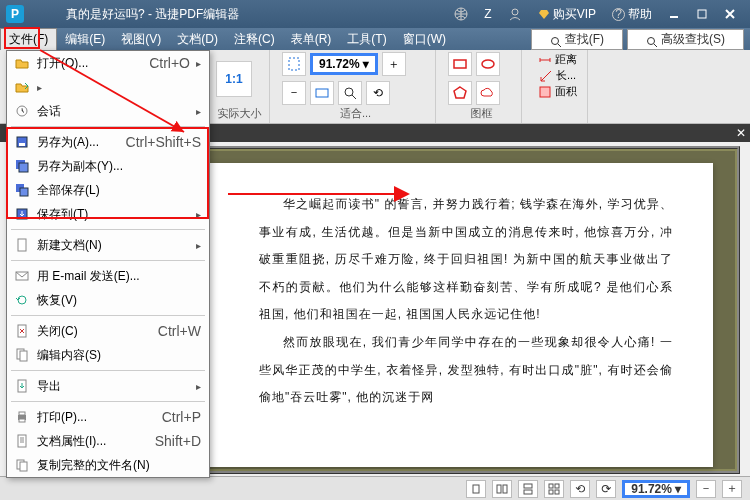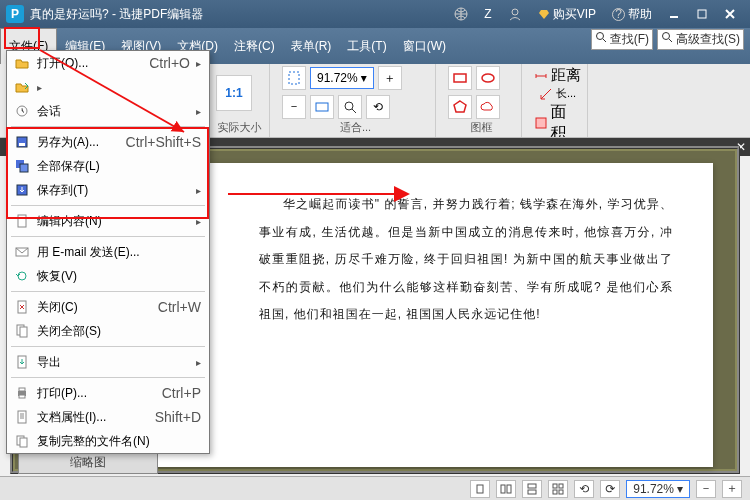--- a/index.html
+++ b/index.html
@@ -1,32 +1,32 @@
 <!DOCTYPE html>
 <html><head>
 <meta charset="utf-8">
 <style>
 * { margin: 0; padding: 0; box-sizing: border-box; font-family: "Microsoft YaHei", sans-serif; font-size: 12px; }
 body { width: 750px; height: 500px; background: #f0f0f0; overflow: hidden; position: relative; }
 .titlebar { height: 28px; background: linear-gradient(#4a6a8a, #3a5a7a); display: flex; align-items: center; color: #fff; padding: 0 6px; }
 .titlebar .logo { width: 18px; height: 18px; background: #1a9dd8; border-radius: 3px; margin-right: 6px; display: flex; align-items: center; justify-content: center; font-weight: bold; }
-.titlebar .title { flex: 1; }
+.titlebar .title { flex: 1; margin-left: 36px; }
 .titlebar .rbtn { padding: 0 8px; display: flex; align-items: center; gap: 3px; height: 28px; cursor: pointer; }
 .titlebar .rbtn svg { display: block; }
-.menubar { height: 36px; background: linear-gradient(#5a7a9a, #4a6a8a); display: flex; align-items: stretch; color: #fff; }
+.menubar { height: 22px; background: linear-gradient(#5a7a9a, #4a6a8a); display: flex; align-items: stretch; color: #fff; }
 .menubar .mi { padding: 0 8px; display: flex; align-items: center; cursor: pointer; }
 .menubar .mi.active { background: #e8e8e8; color: #000; border: 1px solid #888; border-bottom: none; }
 .toolbar-search { position: absolute; right: 6px; top: 29px; display: flex; gap: 4px; z-index: 5; }
-.toolbar-search .sbtn { background: #fff; border: 1px solid #999; padding: 1px 3px; display: flex; gap: 3px; align-items: flex-start; cursor: pointer; color: #333; }
+.toolbar-search .sbtn { background: #fff; border: 1px solid #999; padding: 1px 18px; display: flex; gap: 3px; align-items: flex-end; cursor: pointer; color: #333; }
 .ribbon { height: 74px; background: #eaeaea; border-bottom: 1px solid #bbb; position: relative; padding-left: 210px; display: flex; gap: 6px; overflow: hidden; }
 .rgroup { border-right: 1px solid #ccc; padding: 2px 6px; display: flex; flex-direction: column; }
 .rgroup .icons { flex: 1; display: flex; flex-wrap: wrap; gap: 4px; align-items: center; }
 .rgroup .label { text-align: center; color: #555; font-size: 11px; padding-top: 1px; }
 .ibtn { width: 24px; height: 24px; border: 1px solid #ccc; background: #fff; display: flex; align-items: center; justify-content: center; cursor: pointer; }
-.zoom-box { height: 22px; border: 1px solid #3b82f6; background: #fff; padding: 0 6px; display: flex; align-items: center; gap: 3px; }
+.zoom-box { height: 22px; border: 3px solid #3b82f6; background: #fff; padding: 0 6px; display: flex; align-items: center; gap: 3px; font-weight: bold; }
 .doc-tab { height: 18px; background: #3a3a3a; position: relative; margin-top: 0; }
 .doc-tab .close { position: absolute; right: 4px; top: 2px; color: #fff; cursor: pointer; }
 .page-area { position: absolute; left: 10px; right: 10px; top: 146px; bottom: 26px; background: #6b6b4a; border: 3px ridge #888; box-shadow: inset 0 0 0 2px #8a8a5a; }
 .page { position: absolute; left: 24px; right: 24px; top: 14px; bottom: 4px; background: #fff; box-shadow: 0 2px 6px rgba(0,0,0,.3); padding: 28px 40px 8px 222px; font-family: "SimSun", serif; font-size: 14.5px; line-height: 2.3; letter-spacing: 1px; color: #111; text-align: justify; overflow: hidden; }
 .page p { text-indent: 2em; }
 .filemenu { position: absolute; left: 6px; top: 50px; width: 204px; background: #fdfdfd; border: 1px solid #7a7a7a; box-shadow: 2px 2px 6px rgba(0,0,0,.3); z-index: 50; }
 .filemenu .row { height: 24px; display: flex; align-items: center; padding: 0 8px 0 6px; gap: 6px; cursor: pointer; position: relative; }
 .filemenu .row.hl { background: linear-gradient(#ffe9a8, #ffd877); border: 1px solid #d4a23b; margin: -1px; height: 26px; }
 .filemenu .row .ic { width: 18px; display: flex; justify-content: center; }
 .filemenu .row .lab { flex: 1; }
@@ -178,45 +178,46 @@
         </div>
     </div>
     <div class="label">图框</div>
   </div>
   <div class="rgroup" style="width:60px">
     <div class="icons" style="flex-direction:column;gap:1px">
       <div style="display:flex;gap:3px;align-items:center">
           <svg width="14" height="14">
             <path d="M2 7h10M2 5v4M12 5v4" stroke="#d22"></path>
           </svg>
-          <span style="font-size:15px">距离</span>
+          <span style="font-size:11px">距离</span>
         </div>
       <div style="display:flex;gap:3px;align-items:center">
           <svg width="14" height="14">
             <path d="M2 12L12 2M2 12h4M2 12v-4" stroke="#d22"></path>
           </svg>
           <span style="font-size:11px">长...</span>
         </div>
       <div style="display:flex;gap:3px;align-items:center">
           <svg width="14" height="14">
             <rect x="2" y="2" width="10" height="10" fill="#fbb" stroke="#d22"></rect>
           </svg>
-          <span style="font-size:16px">面积</span>
+          <span style="font-size:11px">面积</span>
         </div>
     </div>
   </div>
 </div>
 
 <div class="doc-tab">
   <span class="close">✕</span>
 </div>
 
 <div class="page-area">
   <div class="page">
     <p>华之崛起而读书" 的誓言, 并努力践行着; 钱学森在海外, 学习优异、事业有成, 生活优越。但是当新中国成立的消息传来时, 他惊喜万分, 冲破重重阻挠, 历尽千难万险, 终于回归祖国! 为新中国的航天事业做出了不朽的贡献。他们为什么能够这样勤奋刻苦、学有所成呢? 是他们心系祖国, 他们和祖国在一起, 祖国国人民永远记住他!</p>
+    <p>然而放眼现在, 我们青少年同学中存在的一些现象却很令人心痛! 一些风华正茂的中学生, 衣着怪异, 发型独特, 有时出口成"脏", 有时还会偷偷地"吞云吐雾", 他的沉迷于网</p>
   </div>
 </div>
 
 <div class="thumb-strip">缩略图</div>
 
 <div class="filemenu">
   <div class="row">
       <span class="ic">
         <svg width="14" height="14">
           <path d="M1 4h5l1 2h6v6H1z" fill="#f5c044" stroke="#b8860b"></path>
@@ -252,20 +253,29 @@
           <rect x="2" y="2" width="10" height="10" fill="#4a6dd8" stroke="#234"></rect>
           <rect x="4" y="8" width="6" height="3" fill="#fff"></rect>
         </svg>
       </span>
       <span class="lab">另存为(A)...</span>
       <span class="sc">Ctrl+Shift+S</span>
     </div>
   <div class="row">
       <span class="ic">
         <svg width="14" height="14">
+          <rect x="1" y="1" width="9" height="9" fill="#4a6dd8"></rect>
+          <rect x="4" y="4" width="9" height="9" fill="#6a8de8" stroke="#234"></rect>
+        </svg>
+      </span>
+      <span class="lab">另存为副本(Y)...</span>
+    </div>
+  <div class="row">
+      <span class="ic">
+        <svg width="14" height="14">
           <rect x="1" y="1" width="8" height="8" fill="#4a6dd8"></rect>
           <rect x="5" y="5" width="8" height="8" fill="#6a8de8" stroke="#234"></rect>
         </svg>
       </span>
       <span class="lab">全部保存(L)</span>
     </div>
   <div class="row">
       <span class="ic">
         <svg width="14" height="14">
           <rect x="2" y="2" width="10" height="10" fill="#4a6dd8" stroke="#234"></rect>
@@ -275,21 +285,21 @@
       <span class="lab">保存到(T)</span>
       <span class="arr">▸</span>
     </div>
   <div class="sep"></div>
   <div class="row">
       <span class="ic">
         <svg width="14" height="14">
           <rect x="3" y="1" width="8" height="12" fill="#fff" stroke="#888"></rect>
         </svg>
       </span>
-      <span class="lab">编辑内容(N)</span>
+      <span class="lab">新建文档(N)</span>
       <span class="arr">▸</span>
     </div>
   <div class="sep"></div>
   <div class="row">
       <span class="ic">
         <svg width="14" height="14">
           <rect x="1" y="3" width="12" height="8" fill="#fff" stroke="#888"></rect>
           <path d="M1 3l6 5 6-5" stroke="#888" fill="none"></path>
         </svg>
       </span>
@@ -314,21 +324,21 @@
       <span class="lab">关闭(C)</span>
       <span class="sc">Ctrl+W</span>
     </div>
   <div class="row">
       <span class="ic">
         <svg width="14" height="14">
           <rect x="2" y="1" width="7" height="10" fill="#fff" stroke="#888"></rect>
           <rect x="5" y="3" width="7" height="10" fill="#fff" stroke="#888"></rect>
         </svg>
       </span>
-      <span class="lab">关闭全部(S)</span>
+      <span class="lab">编辑内容(S)</span>
     </div>
   <div class="sep"></div>
   <div class="row">
       <span class="ic">
         <svg width="14" height="14">
           <rect x="3" y="1" width="8" height="12" fill="#fff" stroke="#888"></rect>
           <path d="M7 4v5M5 7l2 2 2-2" stroke="#2a8" fill="none"></path>
         </svg>
       </span>
       <span class="lab">导出</span>

